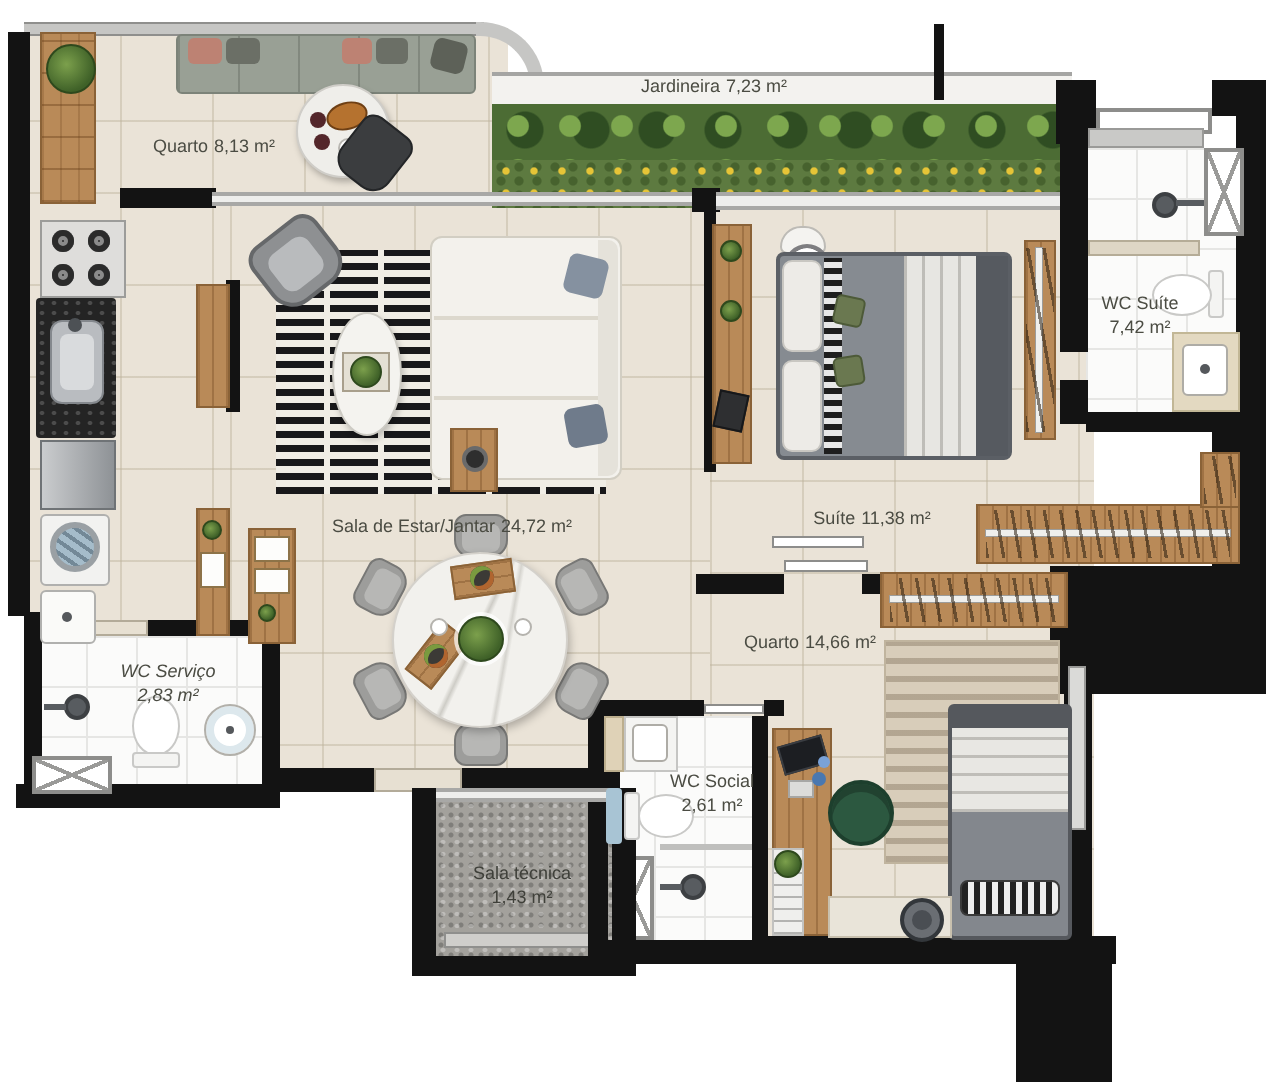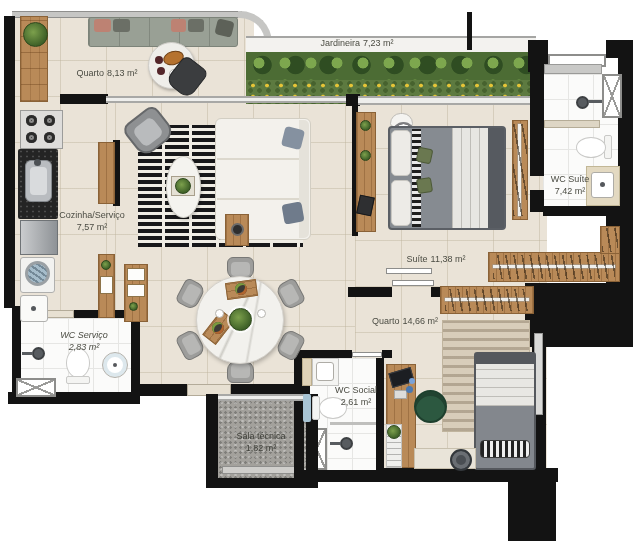--- a/index.html
+++ b/index.html
@@ -269,42 +269,42 @@
   <div class="abs" style="left:113px;top:363px;width:4px;height:4px;background:#55585c;border-radius:50%;"></div>
 
   <div class="rlabel" style="left:107px;top:74px;">
     <span>Quarto</span>
     <span>8,13 m²</span>
   </div>
   <div class="rlabel" style="left:357px;top:44px;">
     <span>Jardineira</span>
     <span>7,23 m²</span>
   </div>
-  <div class="rlabel stack" style="left:92px;top:222px;">
-    <span>Cozinha/Serviço</span>
-    <span>7,57 m²</span>
+  <div class="rlabel" style="left:226px;top:264px;">
+    <span>Sala de Estar/Jantar</span>
+    <span>24,72 m²</span>
   </div>
   <div class="rlabel" style="left:436px;top:260px;">
     <span>Suíte</span>
     <span>11,38 m²</span>
   </div>
-  <div class="rlabel stack" style="left:570px;top:186px;justify-content:flex-end;">
+  <div class="rlabel stack" style="left:570px;top:158px;justify-content:flex-end;">
     <span>WC Suíte</span>
     <span>7,42 m²</span>
   </div>
   <div class="rlabel" style="left:405px;top:322px;">
     <span>Quarto</span>
     <span>14,66 m²</span>
   </div>
   <div class="rlabel stack" style="left:84px;top:342px;font-style:italic;">
     <span>WC Serviço</span>
     <span>2,83 m²</span>
   </div>
   <div class="rlabel stack" style="left:356px;top:397px;">
     <span>WC Social</span>
     <span>2,61 m²</span>
   </div>
   <div class="rlabel stack" style="left:261px;top:443px;color:#3f403a;">
     <span>Sala técnica</span>
-    <span>1,82 m²</span>
+    <span>1,43 m²</span>
   </div>
 
 </div>
 
 </body></html>

